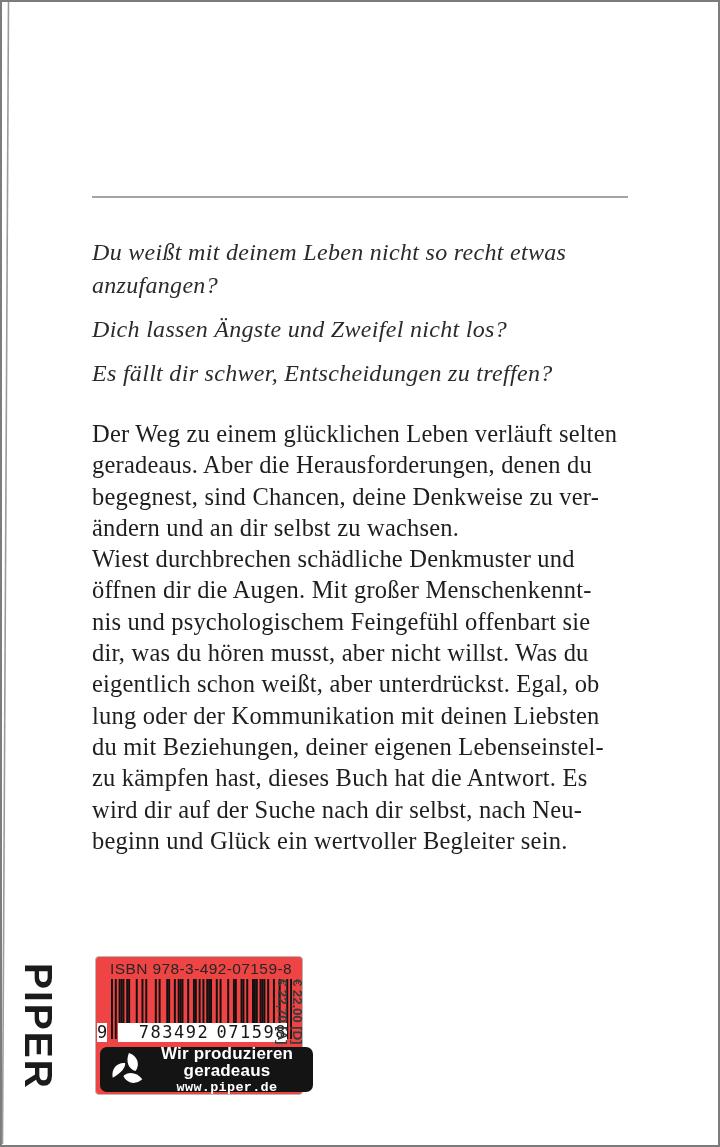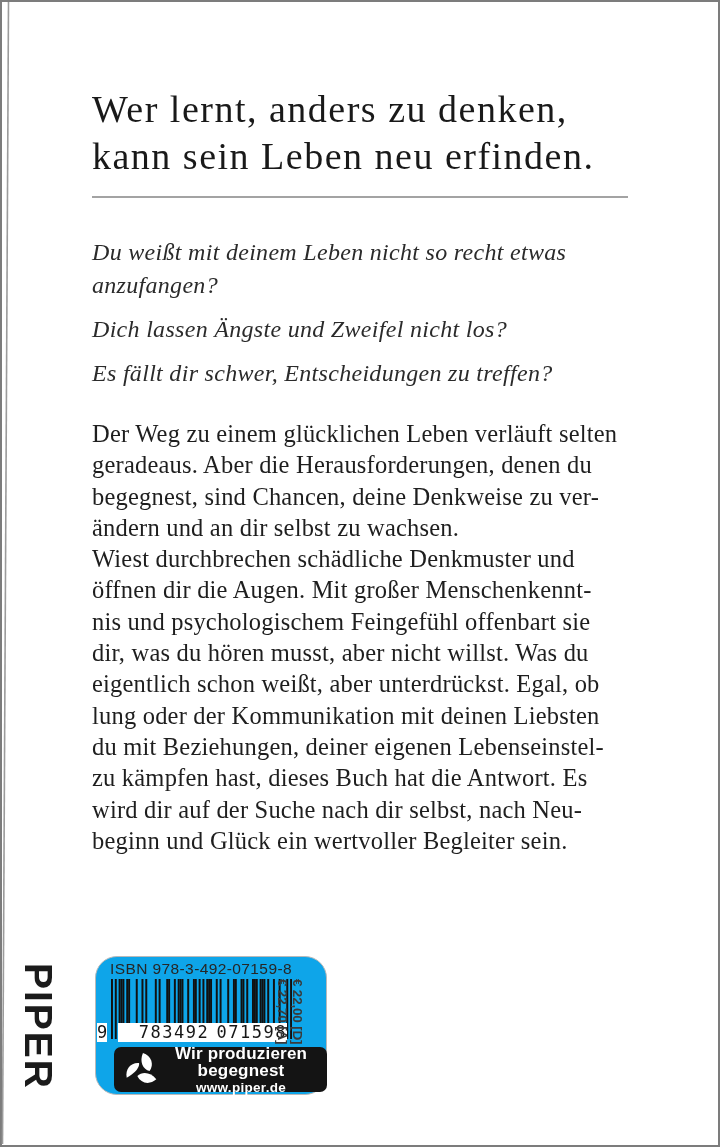--- a/index.html
+++ b/index.html
@@ -38,22 +38,22 @@
   .logo-wrap{position:absolute;left:16px;top:963px;width:44px;height:130px;}
   .logo-inner{
     width:130px;height:44px;line-height:44px;
     transform:rotate(90deg) translateY(-44px);transform-origin:0 0;
     font-family:"Liberation Sans", sans-serif;
     font-weight:900;font-size:39px;letter-spacing:2px;color:#1b1b1b;
     white-space:nowrap;
   }
   
   .label{
-    position:absolute;left:95px;top:956px;width:232px;height:139px;
-    background:#0ea5e9;border:1.5px solid #b9b9b9;border-radius:22px;
+    position:absolute;left:95px;top:956px;width:208px;height:139px;
+    background:#ef4444;border:1.5px solid #b9b9b9;border-radius:4px;
     box-sizing:border-box;
     font-family:"Liberation Sans", sans-serif;
   }
   .isbn-line{
     position:absolute;left:14px;top:3px;width:182px;
     text-align:center;font-size:15.5px;letter-spacing:0.4px;color:#262626;
     white-space:nowrap;
   }
   .barcode{position:absolute;left:15px;top:22px;width:181px;height:64px;}
   .barcode svg{position:absolute;left:0;top:0;}
@@ -68,40 +68,36 @@
   .price-wrap{position:absolute;left:177px;top:22px;width:32px;height:72px;}
   .price-inner{
     width:72px;height:32px;
     transform:rotate(90deg) translateY(-32px);transform-origin:0 0;
     font-weight:bold;font-size:13.5px;line-height:15px;
     letter-spacing:-0.2px;color:#3a3a3a;white-space:nowrap;
   }
   .eco-box{
     position:absolute;left:4px;top:90px;width:213px;height:45px;
     background:#141414;border-radius:7px;
-    display:flex;align-items:center;margin-left:14px;
+    display:flex;align-items:center;
   }
   .eco-icon{flex:0 0 auto;margin-left:9px;width:38px;height:38px;}
   .eco-text{flex:1 1 auto;text-align:center;color:#ffffff;padding-right:6px;}
   .eco-l1,.eco-l2{font-weight:bold;font-size:17px;line-height:17.5px;letter-spacing:0.2px;}
-  .eco-l3{font-weight:bold;font-size:13.5px;line-height:15px;letter-spacing:0.3px;}
+  .eco-l3{font-weight:bold;font-size:13.5px;line-height:15px;letter-spacing:0.3px;font-family:Liberation Mono, monospace;}
 </style>
 </head>
 <body>
 
 <div class="cover">
 
   <svg class="edge-svg" viewBox="0 0 720 1147" xmlns="http://www.w3.org/2000/svg">
     <line x1="8.5" y1="2" x2="2.5" y2="1144" stroke="#9b9b9b" stroke-width="1.6"></line>
   </svg>
 
-  <div class="headline">
-    <div>Wer lernt, anders zu denken,</div>
-    <div>kann sein Leben neu erfinden.</div>
-  </div>
 
   <div class="divider"></div>
 
   <div class="questions">
     <div class="q-par">
       <div>Du weißt mit deinem Leben nicht so recht etwas</div>
       <div>anzufangen?</div>
     </div>
     <div class="q-par">
       <div>Dich lassen Ängste und Zweifel nicht los?</div>
@@ -198,19 +194,19 @@
     <div class="eco-box">
       <svg class="eco-icon" viewBox="0 0 40 40" xmlns="http://www.w3.org/2000/svg">
         <g fill="#ffffff">
           <path d="M21 2 C30 5 33 14 28 21 C21 19.5 17 11 21 2 Z"></path>
           <path d="M21 2 C30 5 33 14 28 21 C21 19.5 17 11 21 2 Z" transform="rotate(120 20 20)"></path>
           <path d="M21 2 C30 5 33 14 28 21 C28 21 21 19.5 21 2 Z" transform="rotate(240 20 20)"></path>
         </g>
       </svg>
       <div class="eco-text">
         <div class="eco-l1">Wir produzieren</div>
-        <div class="eco-l2">begegnest</div>
+        <div class="eco-l2">geradeaus</div>
         <div class="eco-l3">www.piper.de</div>
       </div>
     </div>
   </div>
 
 </div>
 
 </body></html>

